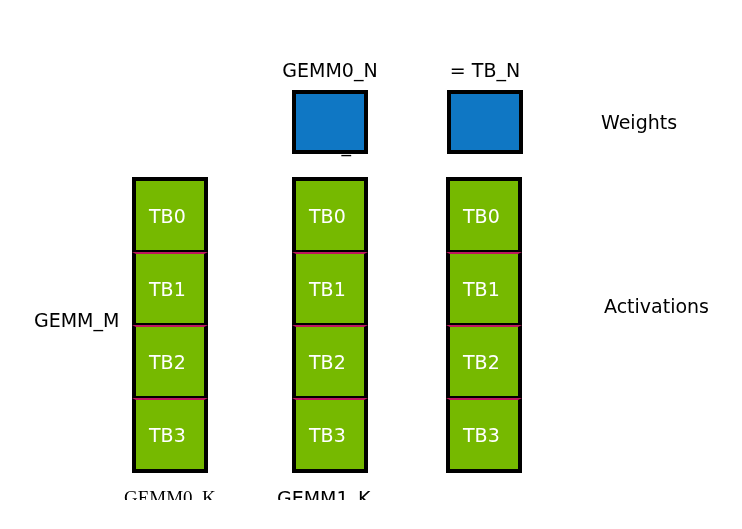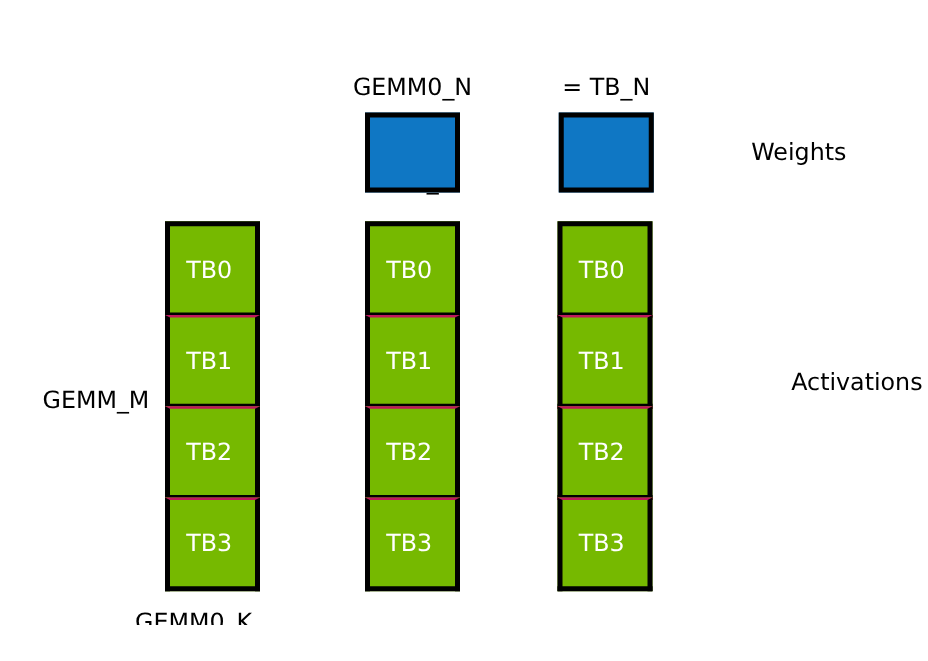--- a/index.html
+++ b/index.html
@@ -83,21 +83,21 @@
   <div class="label center two-line" style="left:423px; top:8px; width:124px;">
     <div>= TB_N</div>
   </div>
 
   <div class="weight-block" style="left:292px; top:90px; width:76px; height:64px;"></div>
 
   <div class="weight-block" style="left:447px; top:90px; width:76px; height:64px;"></div>
 
   <div class="label" style="left:601px; top:110px;text-align:center;">Weights</div>
 
-  <div class="label" style="left:633px; top:294px;">Activations</div>
+  <div class="label" style="left:604px; top:294px;">Activations</div>
 
   <div class="label" style="left:34px; top:308px;text-align:right;">GEMM_M</div>
 
   <div class="activation-column" style="left:132px; top:177px; width:76px; height:296px;">
     <div class="activation-cell">
       <span class="cell-text">TB0</span>
     </div>
     <div class="activation-cell">
       <span class="cell-text">TB1</span>
     </div>
@@ -132,16 +132,17 @@
       <span class="cell-text">TB1</span>
     </div>
     <div class="activation-cell">
       <span class="cell-text">TB2</span>
     </div>
     <div class="activation-cell">
       <span class="cell-text">TB3</span>
     </div>
   </div>
 
-  <div class="label" style="left:108px; top:486px;">GEMM0_K</div>
+  <div class="label" style="left:124px; top:486px;font-family:Liberation Serif, serif;">GEMM0_K</div>
 
+  <div class="label" style="left:277px; top:486px;">GEMM1_K</div>
 
 </div>
 
 </body></html>

